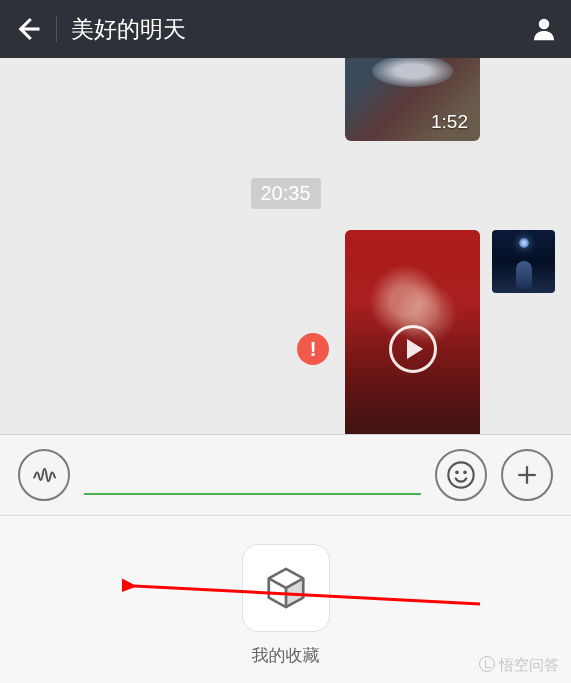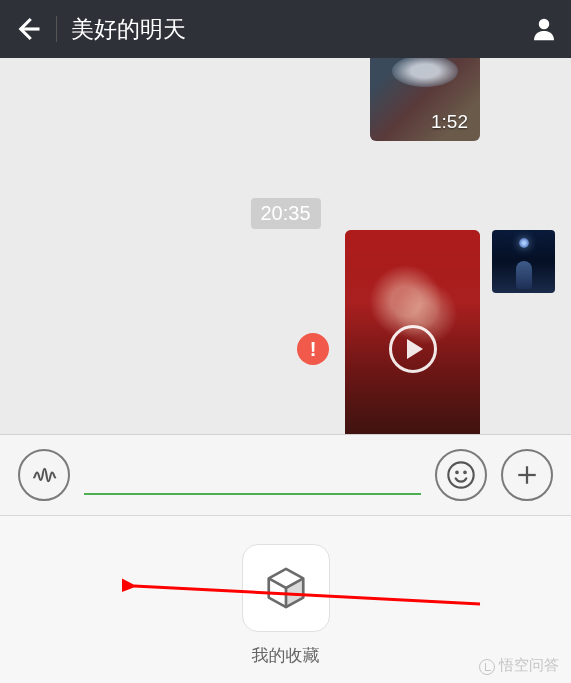--- a/index.html
+++ b/index.html
@@ -6,25 +6,25 @@
     body { width: 571px; height: 683px; font-family: -apple-system, "Helvetica Neue", sans-serif; background: #fff; position: relative; overflow: hidden; }
     
     .header { height: 58px; background: #2e3238; display: flex; align-items: center; padding: 0 12px; }
     .back-icon { width: 30px; height: 30px; color: #fff; cursor: pointer; }
     .header-divider { width: 1px; height: 26px; background: #555; margin: 0 14px; }
     .chat-title { color: #fff; font-size: 23px; font-weight: 300; flex: 1; }
     .profile-icon { width: 30px; height: 30px; color: #fff; cursor: pointer; }
     
     .chat-area { height: 376px; background: #ebebeb; position: relative; overflow: hidden; }
     
-    .video-msg-1 { position: absolute; right: 91px; top: -8px; width: 110px; height: 91px; border-radius: 6px; overflow: hidden; background: linear-gradient(135deg, #3a4a5a 20%, #5a3a3a 50%, #6a5a4a 80%); }
+    .video-msg-1 { position: absolute; right: 91px; top: -8px; width: 135px; height: 91px; border-radius: 6px; overflow: hidden; background: linear-gradient(135deg, #3a4a5a 20%, #5a3a3a 50%, #6a5a4a 80%); }
     .video-msg-1::before { content: ""; position: absolute; top: 5px; left: 20%; width: 60%; height: 35%; background: radial-gradient(ellipse, rgba(220,230,240,0.8) 30%, rgba(120,140,160,0.4) 70%); border-radius: 50%; }
     .video-duration-1 { position: absolute; bottom: 8px; right: 12px; color: #fff; font-size: 19px; font-weight: 400; text-shadow: 0 1px 2px rgba(0,0,0,0.6); }
     
-    .timestamp { position: absolute; top: 120px; left: 50%; transform: translateX(-50%); background: #cecece; color: #fff; font-size: 20px; padding: 4px 10px; border-radius: 4px; margin-top: 20px; }
+    .timestamp { position: absolute; top: 120px; left: 50%; transform: translateX(-50%); background: #cecece; color: #fff; font-size: 20px; padding: 4px 10px; border-radius: 4px; }
     
     .video-msg-2 { position: absolute; right: 91px; top: 172px; width: 135px; height: 238px; border-radius: 6px; overflow: hidden; background: linear-gradient(180deg, #8a1818 0%, #bc2525 30%, #721515 70%, #3a1010 100%); cursor: pointer; }
     .video-msg-2 .scene { position: absolute; inset: 0; background: 
       radial-gradient(circle at 45% 30%, rgba(240,200,180,0.5) 8%, transparent 20%),
       radial-gradient(circle at 60% 35%, rgba(230,190,170,0.4) 6%, transparent 18%),
       linear-gradient(180deg, rgba(200,30,30,0.6) 0%, rgba(120,20,20,0.4) 40%, rgba(40,20,15,0.7) 100%); }
     .play-circle { position: absolute; top: 50%; left: 50%; transform: translate(-50%, -50%); width: 48px; height: 48px; border: 3px solid rgba(255,255,255,0.9); border-radius: 50%; display: flex; align-items: center; justify-content: center; }
     .play-triangle { width: 0; height: 0; border-top: 10px solid transparent; border-bottom: 10px solid transparent; border-left: 16px solid rgba(255,255,255,0.9); margin-left: 4px; }
     
     .error-badge { position: absolute; right: 242px; top: 275px; width: 32px; height: 32px; background: #f15a4a; border-radius: 50%; display: flex; align-items: center; justify-content: center; color: #fff; font-size: 20px; font-weight: bold; }
@@ -37,21 +37,21 @@
     .round-btn { width: 52px; height: 52px; border: 2px solid #7a7a7a; border-radius: 50%; display: flex; align-items: center; justify-content: center; cursor: pointer; color: #555; background: transparent; }
     .text-input { flex: 1; height: 40px; border: none; border-bottom: 2px solid #4caf50; background: transparent; font-size: 18px; outline: none; color: #333; }
     
     .attachment-panel { height: 178px; background: #f7f7f7; padding: 28px 45px; display: flex; gap: 40px; position: relative; flex-direction: column; }
     .attach-item { display: flex; flex-direction: column; align-items: center; gap: 12px; cursor: pointer; }
     .attach-box { width: 88px; height: 88px; background: #fff; border: 1px solid #e0e0e0; border-radius: 16px; display: flex; align-items: center; justify-content: center; color: #6b6b6b; }
     .attach-label { font-size: 17px; color: #666; }
     
     .arrow-annotation { position: absolute; top: 568px; left: 122px; width: 360px; height: 40px; pointer-events: none; z-index: 100; }
     
-    .watermark { position: absolute; bottom: 8px; right: 12px; color: #c5c5c5; font-size: 15px; display: flex; align-items: flex-end; gap: 4px; pointer-events: none; margin-top: 40px; }
+    .watermark { position: absolute; bottom: 8px; right: 12px; color: #c5c5c5; font-size: 15px; display: flex; align-items: flex-start; gap: 4px; pointer-events: none; margin-top: 40px; }
     .wm-circle { width: 16px; height: 16px; border: 1.5px solid #c5c5c5; border-radius: 50%; position: relative; }
     .wm-circle::after { content: ""; position: absolute; inset: 3px 3px 3px 5px; border-left: 1.5px solid #c5c5c5; border-bottom: 1.5px solid #c5c5c5; }
   </style>
 </head>
 <body>
 
 <div class="header">
   <div class="back-icon">
     <svg viewBox="0 0 24 24" fill="none" stroke="currentColor" stroke-width="2.5">
         <polyline points="15 4 7 12 15 20"></polyline>

